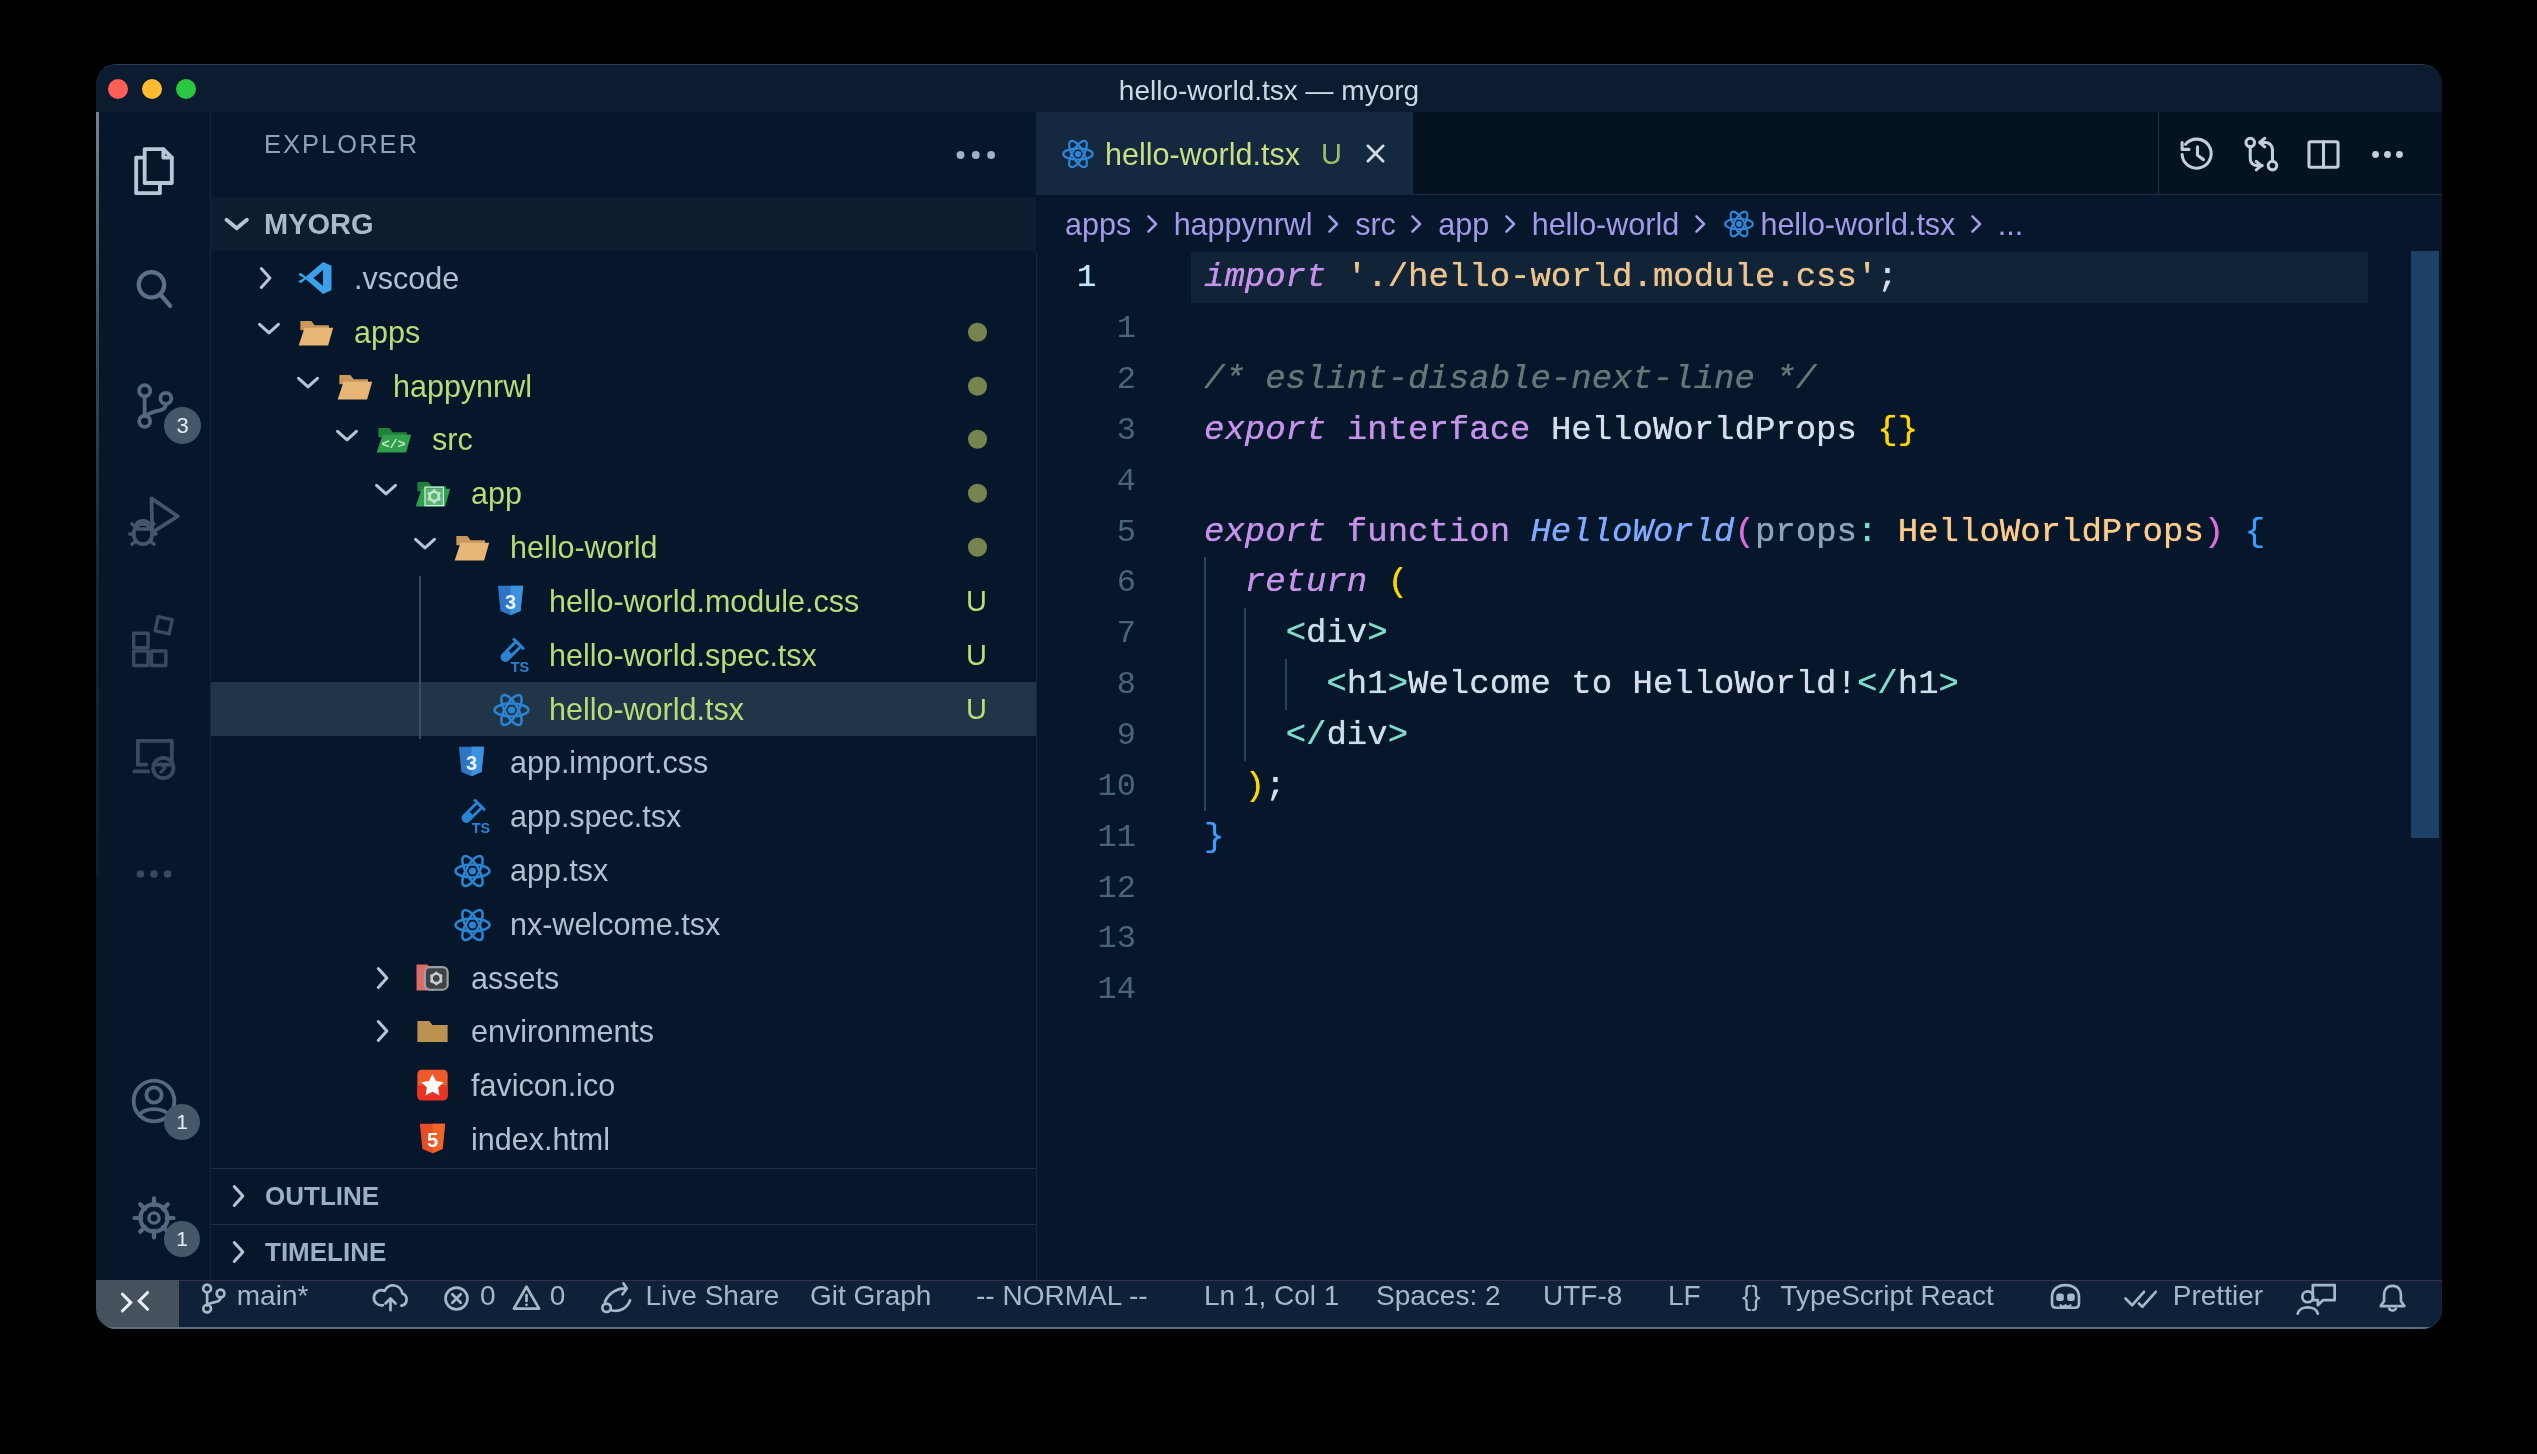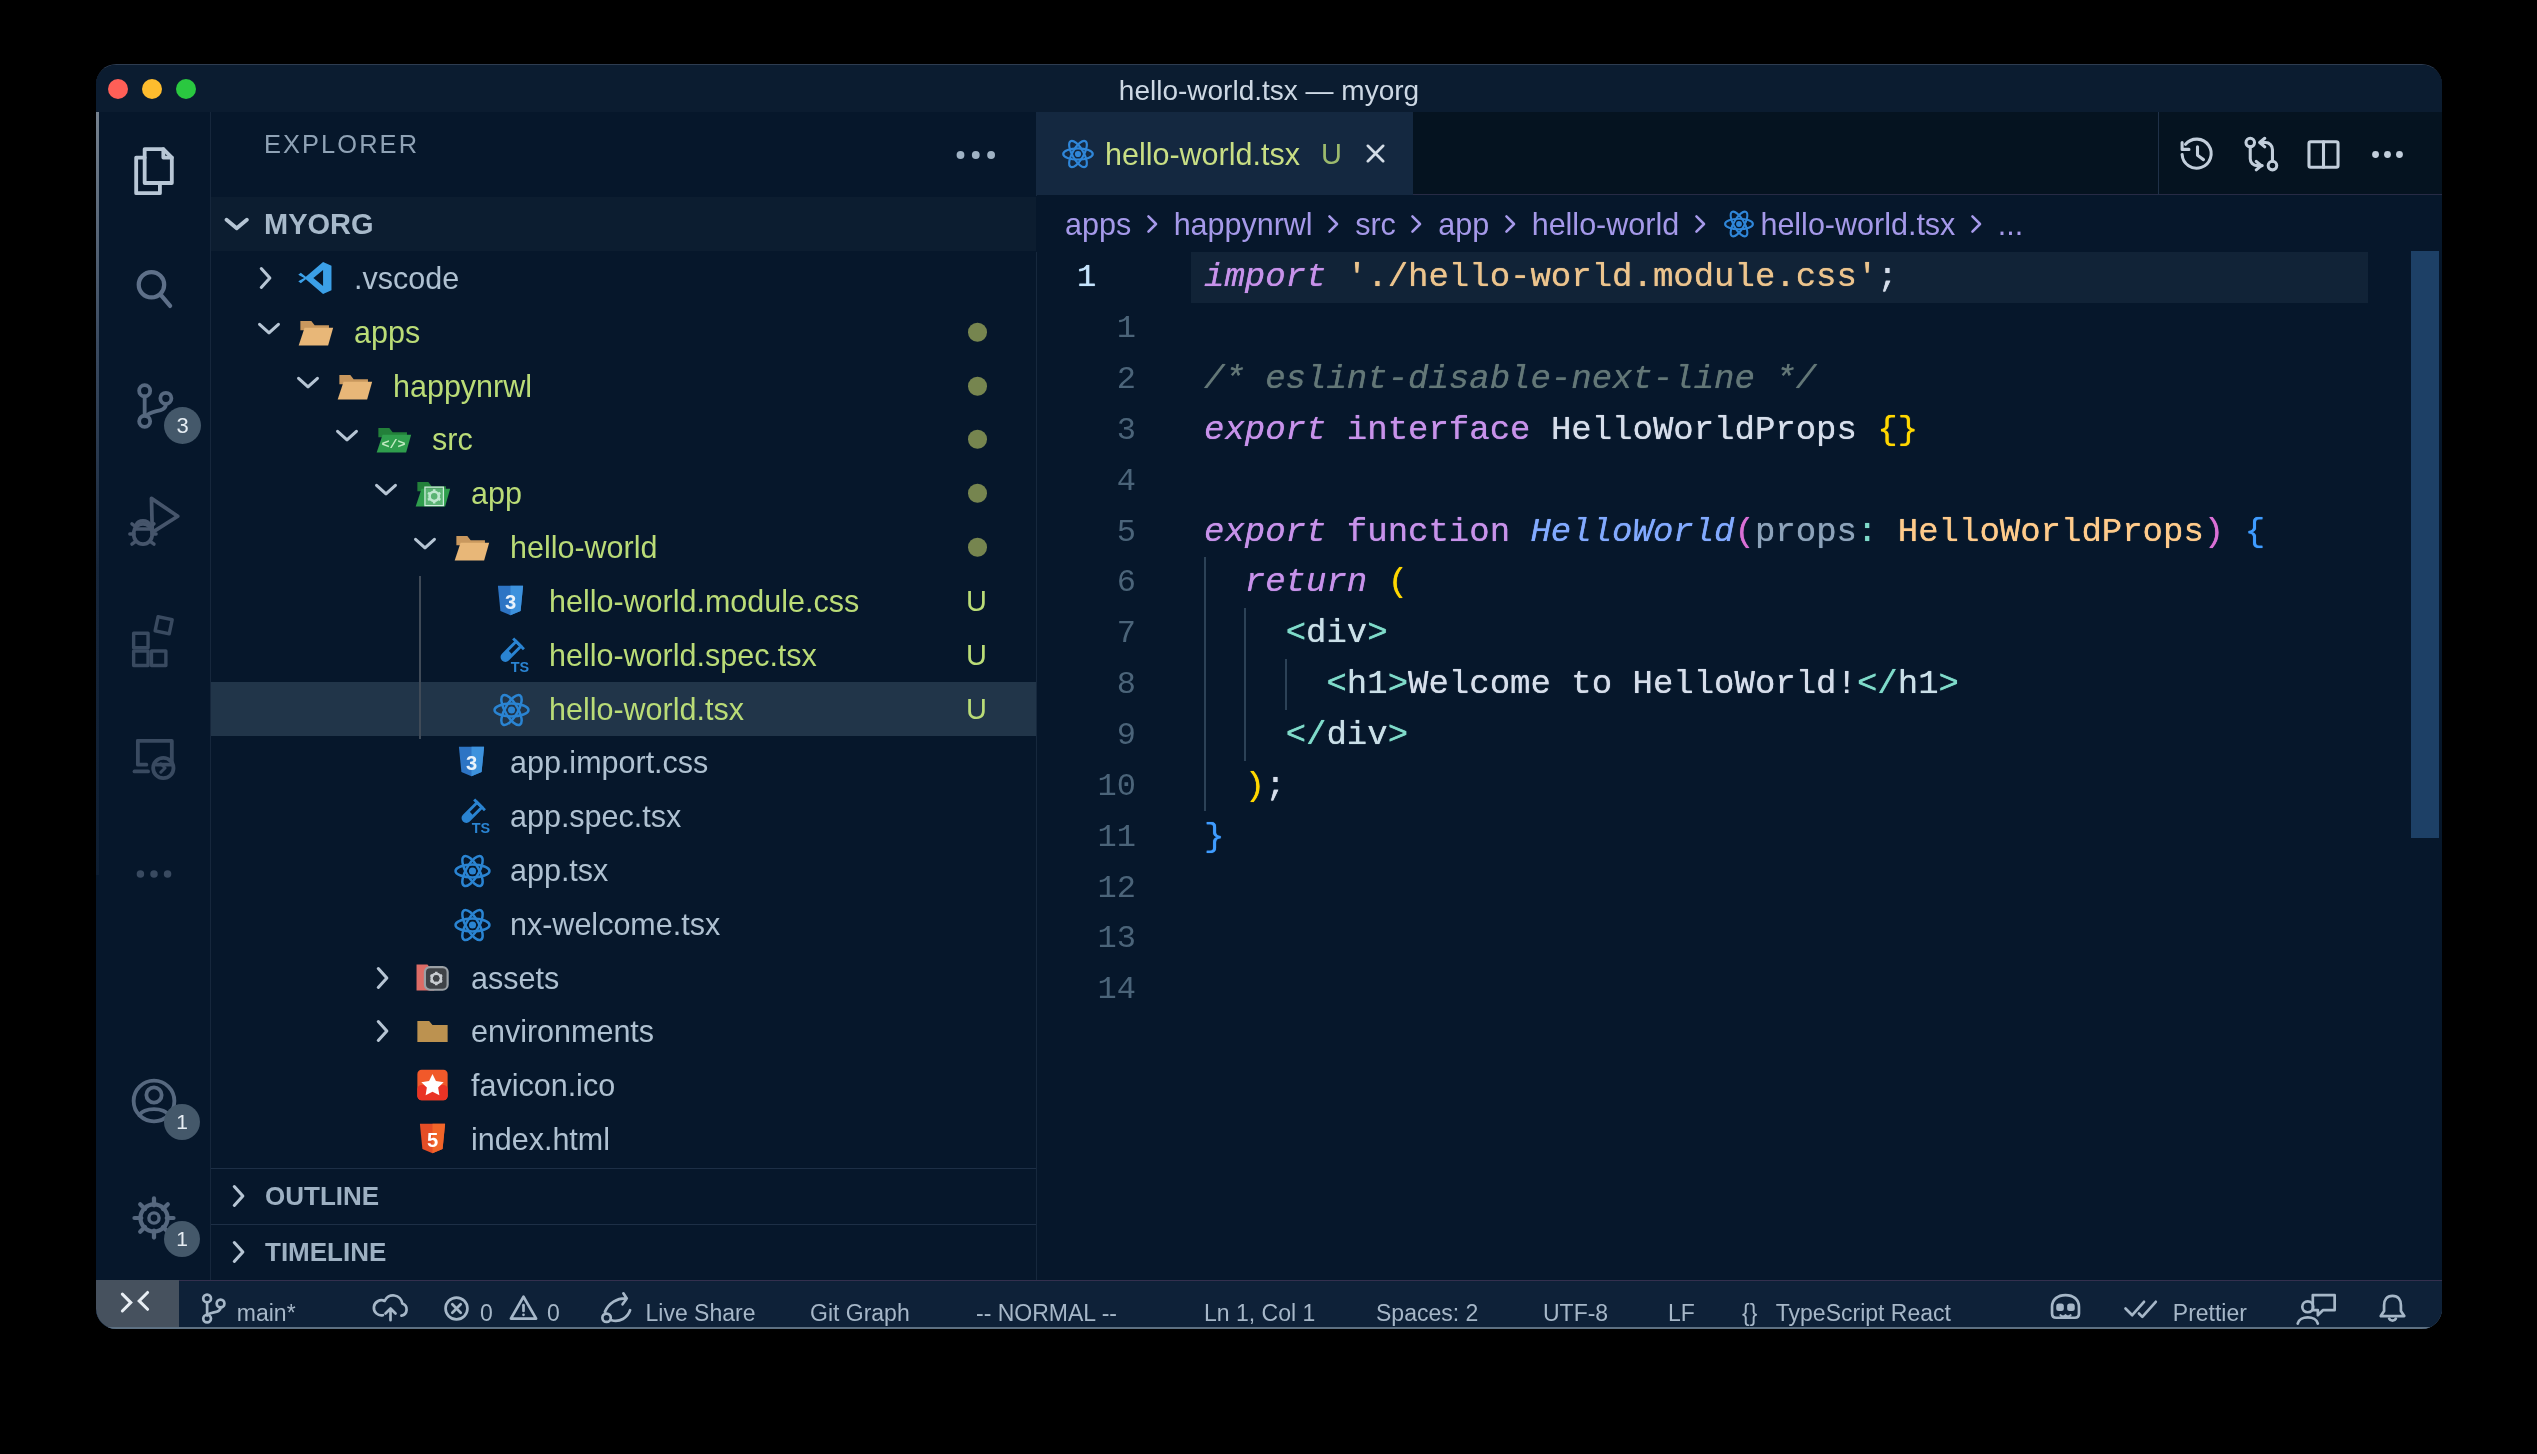--- a/index.html
+++ b/index.html
@@ -7,21 +7,21 @@
 .abs{position:absolute}
 #win{position:absolute;left:96px;top:64px;width:2346px;height:1265px;background:#06172b;border-radius:20.3px;overflow:hidden;border-top:1.7px solid #2e3c50;box-shadow:inset 0 -1.7px 0 #5a6d82}
 .mono{font-family:"Liberation Mono",monospace}
 .row{position:absolute;left:0;width:825px;height:54px}
 .rlab{position:absolute;top:50%;transform:translateY(-50%);font-size:30.5px;white-space:pre}
 .chev{position:absolute;top:50%;transform:translateY(-50%)}
 .ficon{position:absolute;top:50%;transform:translateY(-50%)}
 .mark{position:absolute;top:50%;transform:translateY(-50%)}
 .cl{position:absolute;height:51px;line-height:51px;font-size:34px;white-space:pre;text-shadow:0 0 0.8px currentColor}
 .gut{position:absolute;height:51px;line-height:51px;font-size:32px;color:#4b6479;text-align:right;width:102px}
-.sb-item{position:absolute;top:1215px;height:47px;display:flex;align-items:flex-end;font-size:23px;color:#a6b7c8;white-space:pre}
+.sb-item{position:absolute;top:1215px;height:47px;display:flex;align-items:flex-start;font-size:28px;color:#a6b7c8;white-space:pre}
 
 </style></head><body>
 <div id="win">
 <div class="abs" style="left:0;top:0;width:100%;height:47px;background:#0b1c30"></div>
 <div class="abs" style="left:12px;top:13.6px;width:20.3px;height:20.3px;border-radius:50%;background:#ff5f57"></div>
 <div class="abs" style="left:46px;top:13.6px;width:20.3px;height:20.3px;border-radius:50%;background:#febc2e"></div>
 <div class="abs" style="left:80px;top:13.6px;width:20.3px;height:20.3px;border-radius:50%;background:#2ac840"></div>
 <div class="abs" style="left:0;top:10.2px;width:100%;text-align:center;font-size:28px;color:#cdd8e4">hello-world.tsx — myorg</div>
 <div class="abs" style="left:0;top:47px;width:115px;height:1218px;background:#06172b;border-right:0.8px solid #16273c"></div>
 <div class="abs" style="left:0;top:47px;width:2.5px;height:763px;background:linear-gradient(#76828f,#3a4a60 30%,rgba(35,50,72,0.55) 60%,rgba(35,50,72,0.25))"></div>

